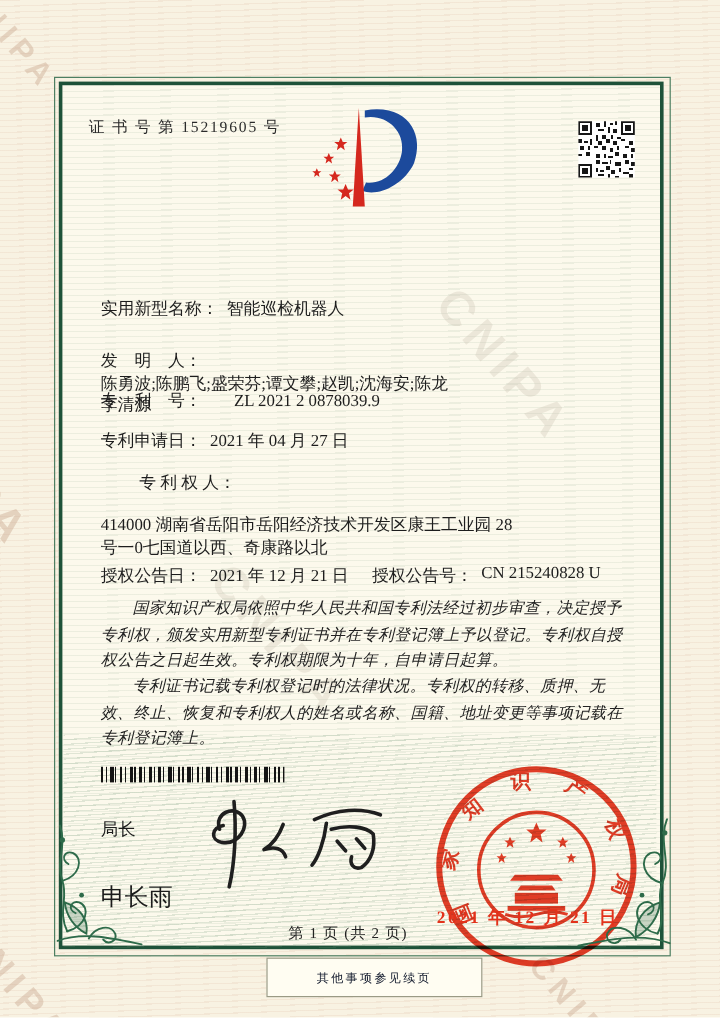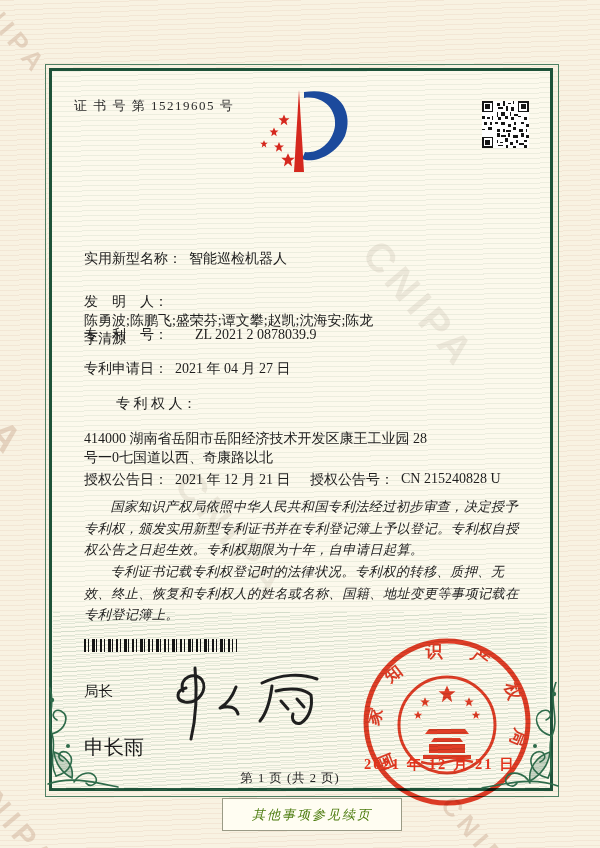--- a/index.html
+++ b/index.html
@@ -48,21 +48,21 @@
     background:repeating-linear-gradient(90deg,#141414 0 2px,rgba(0,0,0,0) 2px 4px,#141414 4px 5px,rgba(0,0,0,0) 5px 8px,#141414 8px 11px,rgba(0,0,0,0) 11px 12px,#141414 12px 13px,rgba(0,0,0,0) 13px 16px);}
   .director-title{position:absolute;left:84px;top:682px;font-size:14.5px;color:#1c1c1c;font-family:"Liberation Sans",sans-serif;}
   .director-name{position:absolute;left:84px;top:707px;font-size:20px;color:#1c1c1c;font-family:"Liberation Sans",sans-serif;margin-top:27px;}
   .signature{position:absolute;left:150px;top:660px;}
   .seal{position:absolute;left:355px;top:630px;opacity:.94;mix-blend-mode:multiply;}
   .stamp-date{position:absolute;left:364px;top:755px;font-size:14.5px;letter-spacing:2px;
               color:#e2321b;font-weight:bold;z-index:5;}
   .page-num{position:absolute;left:0;top:770px;width:580px;text-align:center;font-size:12.5px;color:#222;letter-spacing:1px;}
   .note-box{position:absolute;left:222px;top:798px;width:178px;height:31px;border:1px solid #9a9a85;
             background:#fffdf2;display:flex;align-items:center;justify-content:center;
-            font-size:13px;color:#4d7c0f;letter-spacing:2px;font-style:italic;}
+            font-size:10px;color:#0f172a;letter-spacing:2px;}
   .corner{position:absolute;}
   .c-left{left:40px;top:686px;}
   .c-right{left:468px;top:682px;}
 </style>
 </head>
 <body>
 
 <div class="page">
 
   <div class="frame-outer"></div>

